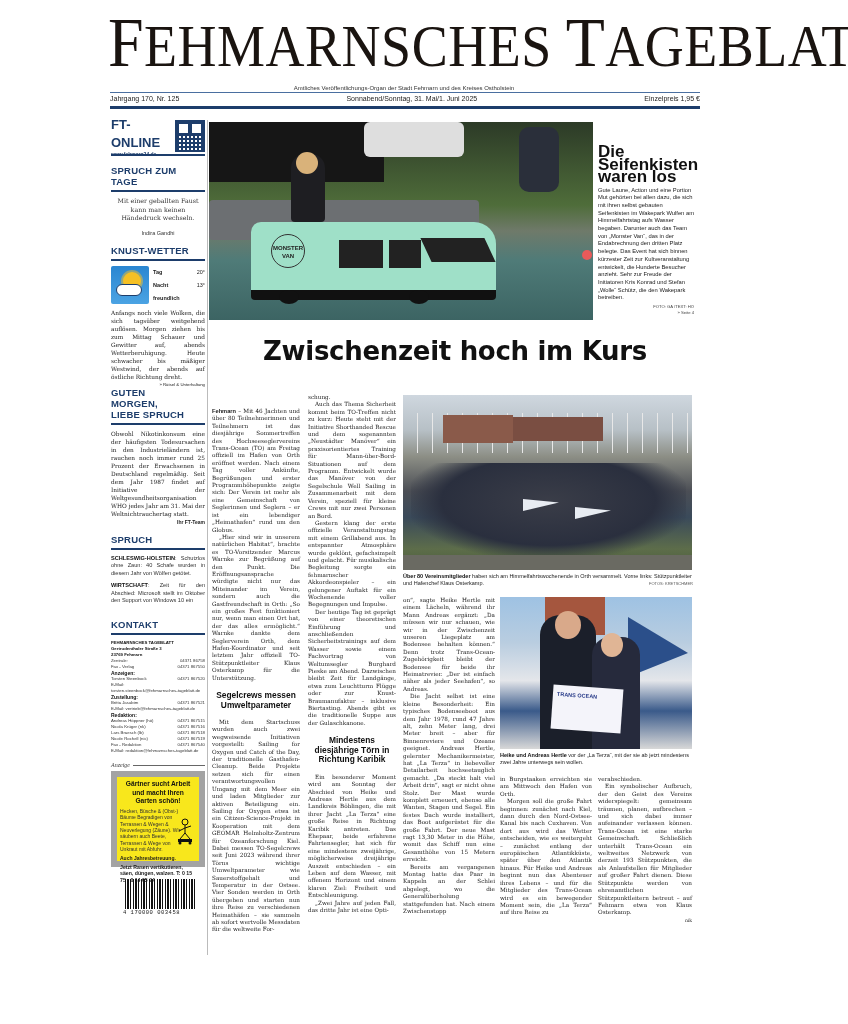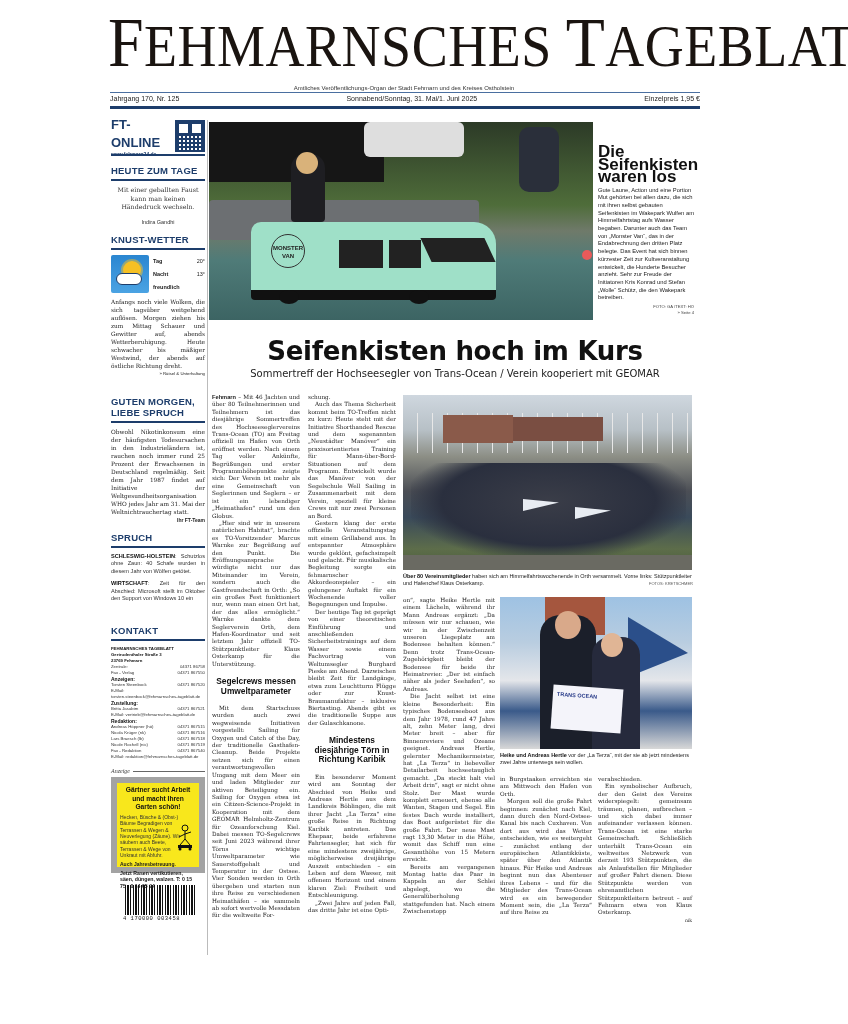--- a/index.html
+++ b/index.html
@@ -102,21 +102,21 @@
 
   <div class="sidebar">
     <div class="ftonline">
       <div>
         <span class="logo">FT-ONLINE</span>
         <span class="url">www.fehmarn24.de</span>
       </div>
       <div class="qr"></div>
     </div>
 
-    <div class="sec-head">HEUTE ZUM TAGE</div>
+    <div class="sec-head">SPRUCH ZUM TAGE</div>
     <div class="quote">Mit einer geballten Faust kann man keinen Händedruck wechseln.</div>
     <div class="quote-author">Indira Gandhi</div>
 
     <div class="sec-head">KNUST-WETTER</div>
     <div class="weather">
       <div class="weather-icon">
           <div class="sun"></div>
           <div class="cloud"></div>
         </div>
       <div class="weather-table">
@@ -131,34 +131,34 @@
         <div class="row">
             <b>freundlich</b>
           </div>
       </div>
     </div>
     <div class="body-sans" style="margin-top:4px;">
       <span>Anfangs noch viele Wolken, die sich tagsüber weitgehend auflösen. Morgen ziehen bis zum Mittag Schauer und Gewitter auf, abends Wetterberuhigung. Heute schwacher bis mäßiger Westwind, der abends auf östliche Richtung dreht.</span>
       <span style="font-size:4.3px;float:right;font-family:'Liberation Sans',sans-serif;">» Rätsel &amp; Unterhaltung</span>
     </div>
 
-    <div class="sec-head" style="margin-top:26px;">
+    <div class="sec-head" style="margin-top:6px;">
       <div>GUTEN MORGEN,</div>
       <div>LIEBE SPRUCH</div>
     </div>
     <div class="body-sans">
       <span>Obwohl Nikotinkonsum eine der häufigsten Todesursachen in den Industrieländern ist, rauchen noch immer rund 25 Prozent der Erwachsenen in Deutschland regelmäßig. Seit dem Jahr 1987 findet auf Initiative der Weltgesundheitsorganisation WHO jedes Jahr am 31. Mai der Weltnichtrauchertag statt.</span>
       <span class="sig">Ihr FT-Team</span>
     </div>
 
     <div class="sec-head" style="margin-top:16px;">SPRUCH</div>
     <div class="small-sans"><b>SCHLESWIG-HOLSTEIN</b><span>: Schutzlos ohne Zaun: 40 Schafe wurden in diesem Jahr von Wölfen getötet.</span></div>
     <div class="small-sans" style="margin-top:5px;"><b>WIRTSCHAFT</b><span>: Zeit für den Abschied: Microsoft stellt im Oktober den Support von Windows 10 ein</span></div>
 
-    <div class="sec-head" style="margin-top:22px;">KONTAKT</div>
+    <div class="sec-head" style="margin-top:14px;">KONTAKT</div>
     <div class="contact">
       <div class="b">FEHMARNSCHES TAGEBLATT</div>
       <div class="b">Gertrudenthaler Straße 3</div>
       <div class="b">23769 Fehmarn</div>
       <div class="row">
           <span>Zentrale:</span>
           <span>04371 86758</span>
         </div>
       <div class="row">
           <span>Fax - Verlag</span>
@@ -243,24 +243,23 @@
 
   <div class="teaser">
     <div class="h">Die Seifenkisten waren los</div>
     <div class="t">Gute Laune, Action und eine Portion Mut gehörten bei allen dazu, die sich mit ihren selbst gebauten Seifenkisten im Wakepark Wulfen am Himmelfahrtstag aufs Wasser begaben. Darunter auch das Team von „Monster Van“, das in der Endabrechnung den dritten Platz belegte. Das Event hat sich binnen kürzester Zeit zur Kultveranstaltung entwickelt, die Hunderte Besucher anzieht. Sehr zur Freude der Initiatoren Kris Konrad und Stefan „Wolle“ Schütz, die den Wakepark betreiben.</div>
     <div class="credit">
       <div>FOTO: GA /TEXT: HÖ</div>
       <div>» Seite 4</div>
     </div>
   </div>
 
-  <h1 class="headline">Seifenkisten hoch im Kurs</h1>
-  <div class="subhead">Sommertreff der Hochseesegler von Trans-Ocean / Verein kooperiert mit GEOMAR</div>
-
-  <div class="col" style="left:212px; top:394px; width:88px;">
+  <h1 class="headline">Zwischenzeit hoch im Kurs</h1>
+
+  <div class="col" style="left:212px; top:408px; width:88px;">
     <p class="noind"><span class="b">Fehmarn</span><span> – Mit 46 Jachten und über 80 Teilnehmerinnen und Teilnehmern ist das diesjährige Sommertreffen des Hochseeseglervereins Trans-Ocean (TO) am Freitag offiziell im Hafen von Orth eröffnet werden. Nach einem Tag voller Ankünfte, Begrüßungen und erster Programmhöhepunkte zeigte sich: Der Verein ist mehr als eine Gemeinschaft von Seglerinnen und Seglern – er ist ein lebendiger „Heimathafen“ rund um den Globus.</span></p>
     <p>„Hier sind wir in unserem natürlichen Habitat“, brachte es TO-Vorsitzender Marcus Warnke zur Begrüßung auf den Punkt. Die Eröffnungsansprache würdigte nicht nur das Miteinander im Verein, sondern auch die Gastfreundschaft in Orth: „So ein großes Fest funktioniert nur, wenn man einen Ort hat, der das alles ermöglicht.“ Warnke dankte dem Seglerverein Orth, dem Hafen-Koordinator und seit letztem Jahr offiziell TO-Stützpunktleiter Klaus Osterkamp für die Unterstützung.</p>
     <div class="zh">Segelcrews messen Umweltparameter</div>
     <p>Mit dem Startschuss wurden auch zwei wegweisende Initiativen vorgestellt: Sailing for Oxygen und Catch of the Day, der traditionelle Gasthafen-Cleanup. Beide Projekte setzen sich für einen verantwortungsvollen Umgang mit dem Meer ein und laden Mitglieder zur aktiven Beteiligung ein. Sailing for Oxygen etwa ist ein Citizen-Science-Projekt in Kooperation mit dem GEOMAR Helmholtz-Zentrum für Ozeanforschung Kiel. Dabei messen TO-Segelcrews seit Juni 2023 während ihrer Törns wichtige Umweltparameter wie Sauerstoffgehalt und Temperatur in der Ostsee. Vier Sonden werden in Orth übergeben und starten nun ihre Reise zu verschiedenen Heimathäfen – sie sammeln ab sofort wertvolle Messdaten für die weltweite For-</p>
   </div>
 
   <div class="col" style="left:308px; top:394px; width:88px;">
     <p class="noind">schung.</p>
     <p>Auch das Thema Sicherheit kommt beim TO-Treffen nicht zu kurz: Heute steht mit der Initiative Shorthanded Rescue und dem sogenannten „Neustädter Manöver“ ein praxisorientiertes Training für Mann-über-Bord-Situationen auf dem Programm. Entwickelt wurde das Manöver von der Segelschule Well Sailing in Zusammenarbeit mit dem Verein, speziell für kleine Crews mit nur zwei Personen an Bord.</p>
     <p>Gestern klang der erste offizielle Veranstaltungstag mit einem Grillabend aus. In entspannter Atmosphäre wurde geklönt, gefachsimpelt und gelacht. Für musikalische Begleitung sorgte ein fehmarnscher Akkordeonspieler – ein gelungener Auftakt für ein Wochenende voller Begegnungen und Impulse.</p>

